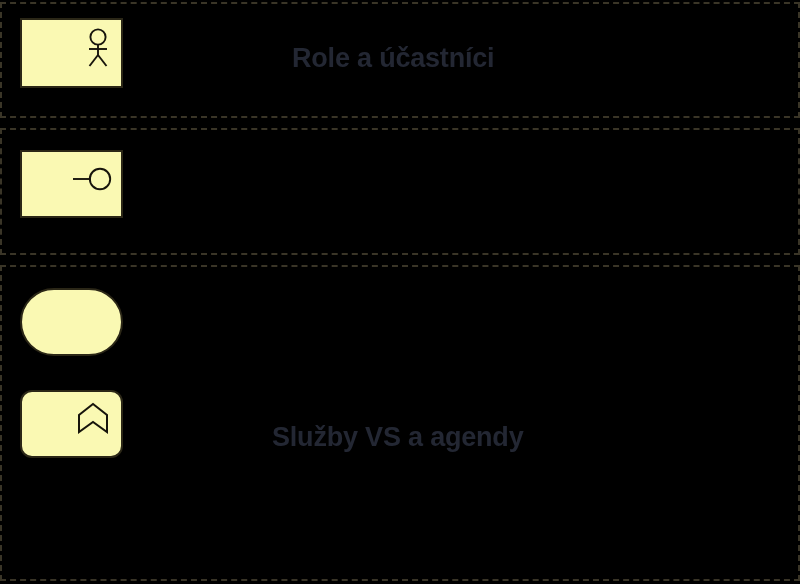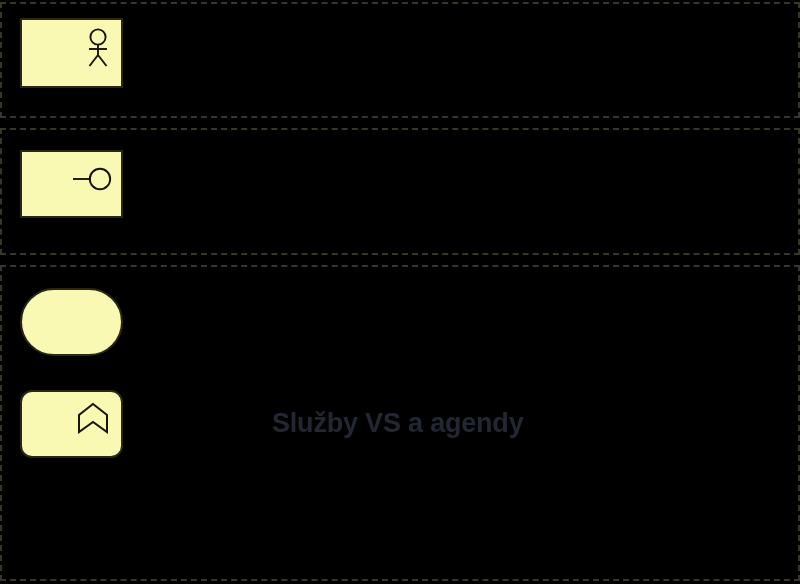--- a/index.html
+++ b/index.html
@@ -72,20 +72,21 @@
       <svg width="26" height="40" viewBox="0 0 26 40" aria-hidden="true">
         <circle cx="13" cy="9" r="7.6" fill="none" stroke="#17150c" stroke-width="1.9"></circle>
         <line x1="13" y1="17" x2="13" y2="27" stroke="#17150c" stroke-width="1.9"></line>
         <line x1="4" y1="21" x2="22" y2="21" stroke="#17150c" stroke-width="1.9"></line>
         <line x1="13" y1="27" x2="4.5" y2="38" stroke="#17150c" stroke-width="1.9"></line>
         <line x1="13" y1="27" x2="21.5" y2="38" stroke="#17150c" stroke-width="1.9"></line>
       </svg>
     </span>
   </div>
 
+  <div class="layer-label" style="left:292px; top:45px;">Role a účastníci</div>
 
   <div class="layer-box" style="left:0px; top:128px; width:800px; height:127px;"></div>
 
   <div class="shape shape-rect" style="left:20px; top:150px; width:103px; height:68px;">
     <span class="icon-iface">
       <svg width="42" height="26" viewBox="0 0 42 26" aria-hidden="true">
         <line x1="2" y1="13" x2="20" y2="13" stroke="#17150c" stroke-width="1.9"></line>
         <circle cx="29" cy="13" r="10.2" fill="none" stroke="#17150c" stroke-width="1.9"></circle>
       </svg>
     </span>
@@ -97,15 +98,15 @@
   <div class="shape shape-pill" style="left:20px; top:288px; width:103px; height:68px;"></div>
 
   <div class="shape shape-rounded" style="left:20px; top:390px; width:103px; height:68px;">
     <span class="icon-func">
       <svg width="32" height="32" viewBox="0 0 32 32" aria-hidden="true">
         <path d="M2 30 L2 13 L16 2 L30 13 L30 30 L16 20 Z" fill="none" stroke="#17150c" stroke-width="2" stroke-linejoin="miter"></path>
       </svg>
     </span>
   </div>
 
-  <div class="layer-label" style="left:272px; top:410px;">Služby VS a agendy</div>
+  <div class="layer-label" style="left:272px; top:424px;">Služby VS a agendy</div>
 
 </div>
 
 </body></html>

